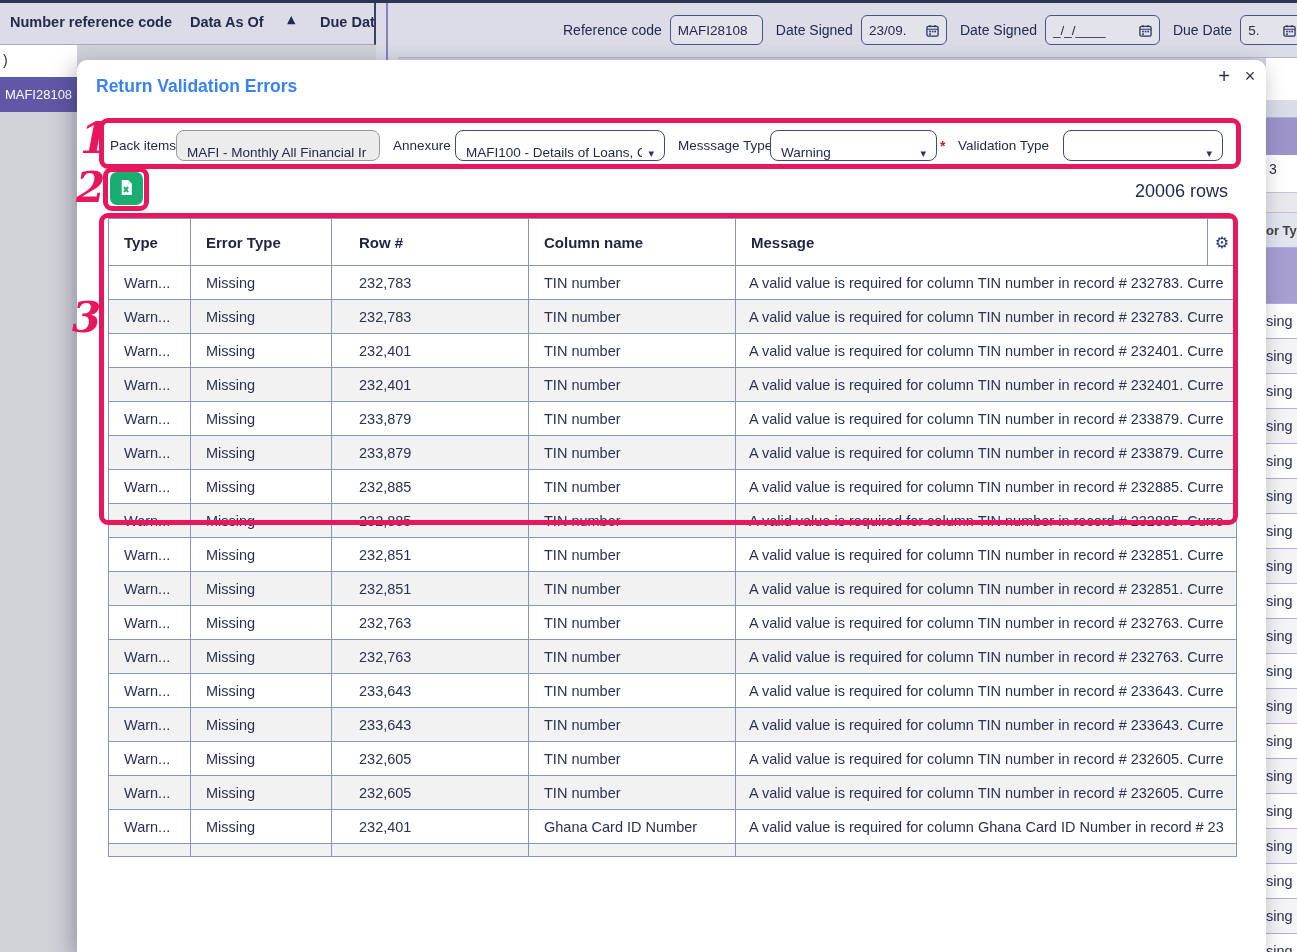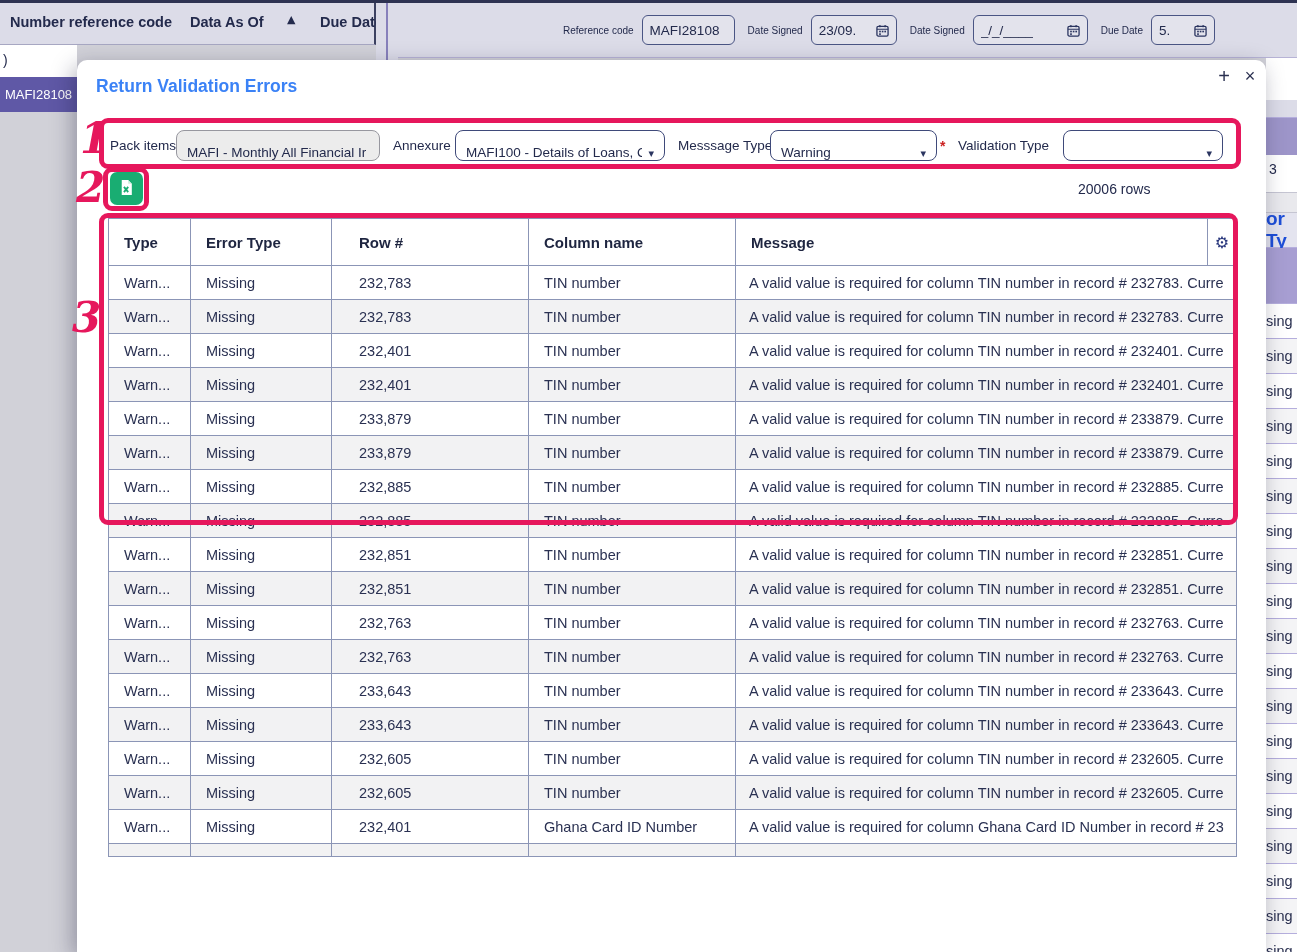--- a/index.html
+++ b/index.html
@@ -24,21 +24,21 @@
 
   #bg-gap { left:376px; top:3px; width:22px; height:57px; background:#dcdce8; }
   #bg-gap-line { position:absolute; left:10px; top:0; width:2px; height:100%; background:#8780bb; }
 
   #bg-toolbar {
     left:398px; top:3px; width:899px; height:55px; background:#dcdce8;
     border-bottom:1px solid #b7b3d6; display:flex; align-items:center;
     padding-left:165px;
   }
   .tb-field { display:flex; align-items:center; margin-right:13px; }
-  .tb-label { font-size:10px; color:#232a4c; margin-right:8px; white-space:nowrap; }
+  .tb-label { font-size:14px; color:#232a4c; margin-right:8px; white-space:nowrap; }
   .tb-input {
     height:30px; border:1.5px solid #4a5584; border-radius:6px; background:#e3e3ec;
     display:flex; align-items:center; justify-content:space-between; padding:0 7px;
     overflow:hidden;
   }
   .tb-value { font-size:13.5px; color:#232a4c; white-space:nowrap; overflow:hidden; }
   .tb-cal { display:flex; align-items:center; margin-left:5px; flex:none; }
 
   #bg-left-white { left:0; top:45px; width:77px; height:67px; background:#ffffff; }
   #bg-paren { left:3px; top:52px; font-size:14px; color:#232a4c; }
@@ -47,21 +47,21 @@
     font-size:13px; display:flex; align-items:center; justify-content:center;
   }
   #bg-left-grey { left:0; top:112px; width:77px; height:840px; background:#d1d1d8; }
 
   
   #bg-right-strip { left:1266px; top:58px; width:31px; height:894px; background:#ffffff; overflow:hidden; }
   #strip-band-lav { position:absolute; left:0; top:42px; width:100%; height:18px; background:#dcdce8; border-bottom:1px solid #b5aedd; }
   #strip-band-purple { position:absolute; left:0; top:60px; width:100%; height:37px; background:#9d95c9; }
   #strip-count { position:absolute; left:3px; top:103px; font-size:14px; color:#232a4c; }
   #strip-band-grey { position:absolute; left:0; top:134px; width:100%; height:21px; background:#e9e9ed; border-top:1px solid #c5c5d2; border-bottom:1px solid #c5c5d2; }
-  #strip-header { position:absolute; left:0; top:155px; width:100%; height:35px; background:#e4e4ef; border-bottom:1px solid #b5aedd; font-size:19px; font-weight:bold; color:#1d4ed8; display:flex; align-items:center; }
+  #strip-header { position:absolute; left:0; top:155px; width:100%; height:35px; background:#e4e4ef; border-bottom:1px solid #b5aedd; font-size:13px; font-weight:bold; color:#404040; display:flex; align-items:center; }
   #strip-selected { position:absolute; left:0; top:190px; width:100%; height:55px; background:#a79ed2; }
   #strip-rows { position:absolute; left:0; top:245px; width:100%; }
   .sing-row { height:35px; border-top:1px solid #b5aedd; background:#ffffff; display:flex; align-items:center; font-size:14.5px; color:#2a3050; }
   .sing-row.alt { background:#f4f4f6; }
 
   
   #modal {
     left:77px; top:60px; width:1189px; height:892px; background:#ffffff;
     border-radius:10px 10px 0 0; box-shadow:-4px 6px 22px rgba(25,25,55,.35);
     z-index:10;
@@ -85,21 +85,21 @@
   #flt-val-label { left:881px; }
   #flt-val-select { left:986px; width:160px; background:#fff; border:1.4px solid #3f4a7a; }
   .caret { font-family:"DejaVu Sans",sans-serif; font-size:11px; color:#2a3560; margin-left:6px; flex:none; }
   .flt-text { overflow:hidden; white-space:nowrap; }
 
   #export-btn {
     position:absolute; left:33px; top:112px; width:33px; height:33px;
     background:#19ad72; border-radius:7px; display:flex; align-items:center; justify-content:center;
     cursor:pointer; border:none;
   }
-  #rows-count { position:absolute; left:1001px; top:121px; width:150px; text-align:left; font-size:14px; color:#232a4c; }
+  #rows-count { position:absolute; left:1001px; top:121px; width:150px; text-align:right; font-size:18px; color:#232a4c; }
 
   #grid-wrap { position:absolute; left:31px; top:158px; }
   table#grid { border-collapse:collapse; table-layout:fixed; width:1128px; }
   #grid th, #grid td { border:1px solid #8b95b6; vertical-align:middle; }
   #grid th {
     height:47px; font-size:15px; font-weight:bold; text-align:left; color:#1e2540;
     padding-left:15px; background:#fff; white-space:nowrap; overflow:hidden;margin-left:20px;
   }
   #grid td {
     height:34px; font-size:14.5px; color:#2a3152; padding-left:15px;

